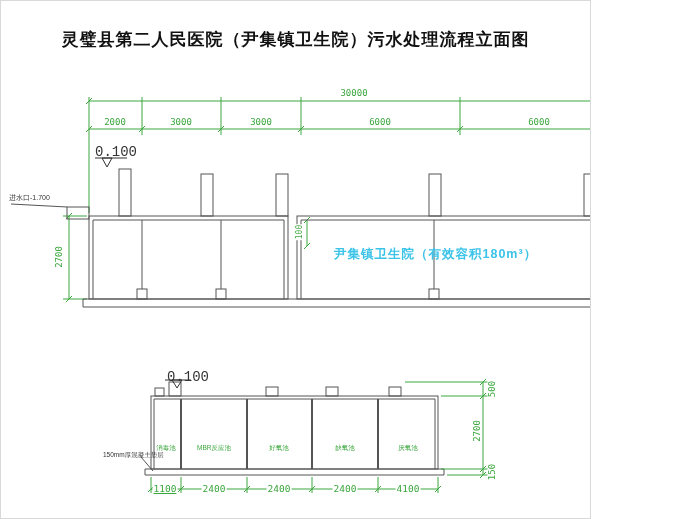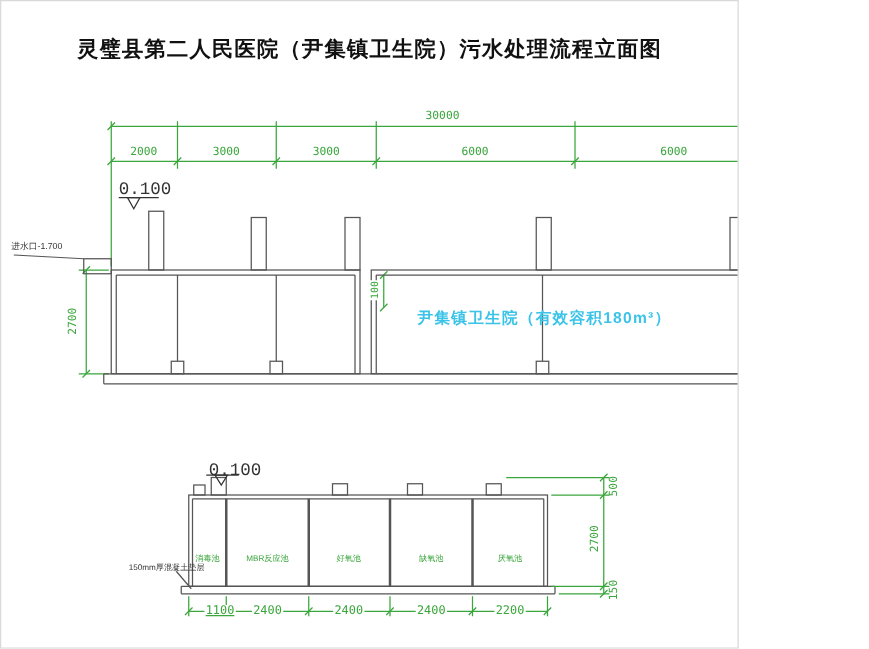--- a/index.html
+++ b/index.html
@@ -130,23 +130,23 @@
 
   <div class="t elev" style="left:166px;top:369px;">0.100</div>
   <div class="t note" style="left:102px;top:451px;">150mm厚混凝土垫层</div>
 
   <div class="t comp" style="left:165px;top:444px;">消毒池</div>
   <div class="t comp" style="left:213px;top:444px;">MBR反应池</div>
   <div class="t comp" style="left:278px;top:444px;">好氧池</div>
   <div class="t comp" style="left:344px;top:444px;">缺氧池</div>
   <div class="t comp" style="left:407px;top:444px;">厌氧池</div>
 
-  <div class="t dim dim-lg ctr" style="left:175px;top:483px;text-decoration:underline;">1100</div>
+  <div class="t dim dim-lg ctr" style="left:164px;top:483px;text-decoration:underline;">1100</div>
   <div class="t dim dim-lg ctr" style="left:213px;top:483px;">2400</div>
   <div class="t dim dim-lg ctr" style="left:278px;top:483px;">2400</div>
   <div class="t dim dim-lg ctr" style="left:344px;top:483px;">2400</div>
-  <div class="t dim dim-lg ctr" style="left:407px;top:483px;">2200</div>
+  <div class="t dim dim-lg ctr" style="left:407px;top:483px;">4100</div>
 
   <div class="t vdim" style="left:491px;top:388px;">500</div>
   <div class="t vdim" style="left:476px;top:430px;">2700</div>
   <div class="t vdim" style="left:491px;top:471px;">150</div>
 
 </div>
 
 </body></html>

